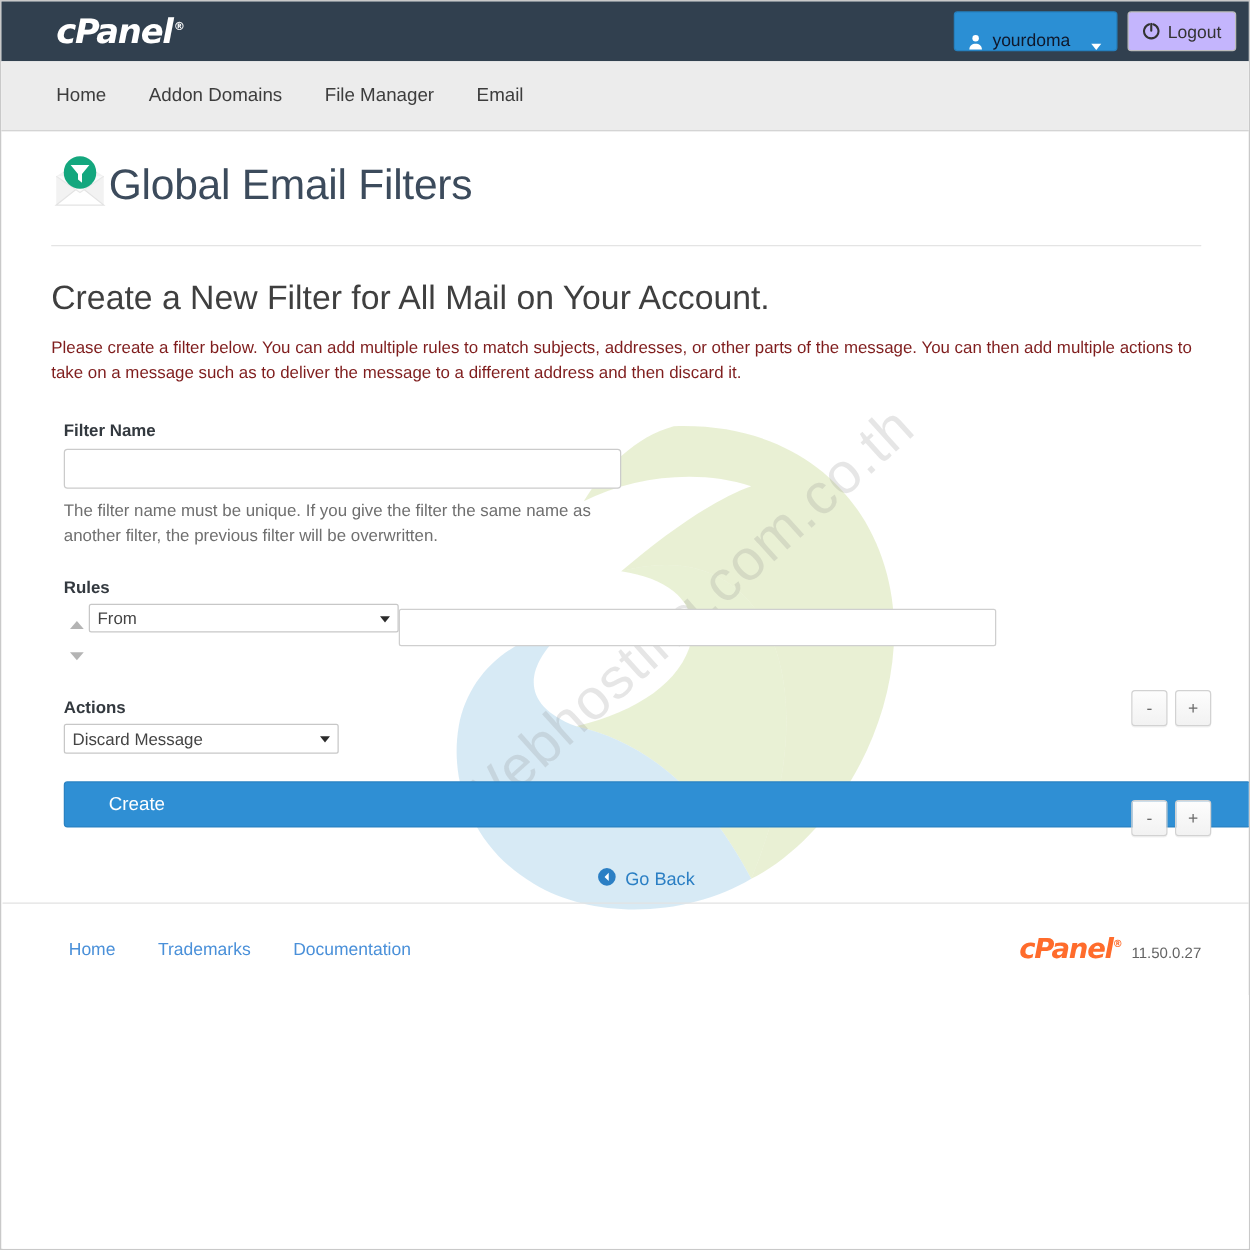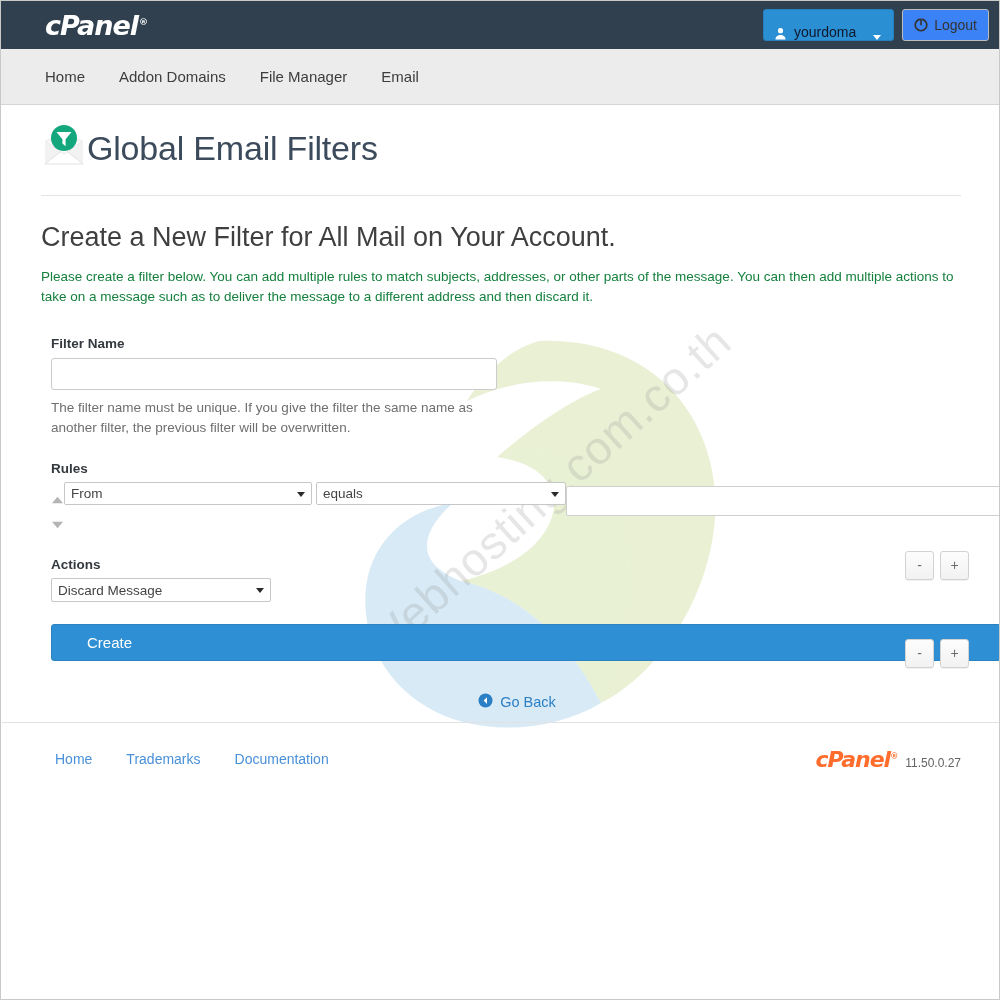--- a/index.html
+++ b/index.html
@@ -64,21 +64,21 @@
     gap: 7px;
     cursor: pointer;
   }
   .user-btn .caret {
     border-left: 4px solid transparent;
     border-right: 4px solid transparent;
     border-top: 5px solid #ffffff;
     margin-left: 10px;
   }
   .logout-btn {
-    background: #3b82f6;
+    background: #c4b5fd;
     border: 1px solid #bcbcbc;
     border-radius: 3px;
     color: #333333;
     font-size: 14px;
     height: 32px;
     padding: 0 11px;
     display: flex;
     align-items: center;
     gap: 6px;
     cursor: pointer;
@@ -150,21 +150,21 @@
   }
   .section-title {
     margin: 26px 0 0 40px;
     font-size: 27px;
     color: #3f3f3f;
     font-weight: normal;
   }
   .section-desc {
     margin: 14px 40px 0 40px;
     font-size: 13.5px;
-    color: #15803d;
+    color: #7f1d1d;
     line-height: 1.45;
     max-width: 935px;
   }
 
   .form-wrap { margin: 30px 0 0 50px; position: relative; }
 
   .field-label {
     font-size: 13.5px;
     font-weight: bold;
     color: #33393f;
@@ -437,24 +437,20 @@
               </svg>
           </span>
         </div>
 
         <div class="rule-fields">
           <div class="rule-line1">
             <div class="sel sel-from">
               <span>From</span>
               <span class="arw"></span>
             </div>
-            <div class="sel sel-equals">
-              <span>equals</span>
-              <span class="arw"></span>
-            </div>
           </div>
           <input class="rule-value" type="text" value="" placeholder="" style="">
         </div>
       </div>
 
       <div class="pm-group" style="left:854px; top:215px;">
         <div class="pm-btn">-</div>
         <div class="pm-btn">+</div>
       </div>
 

